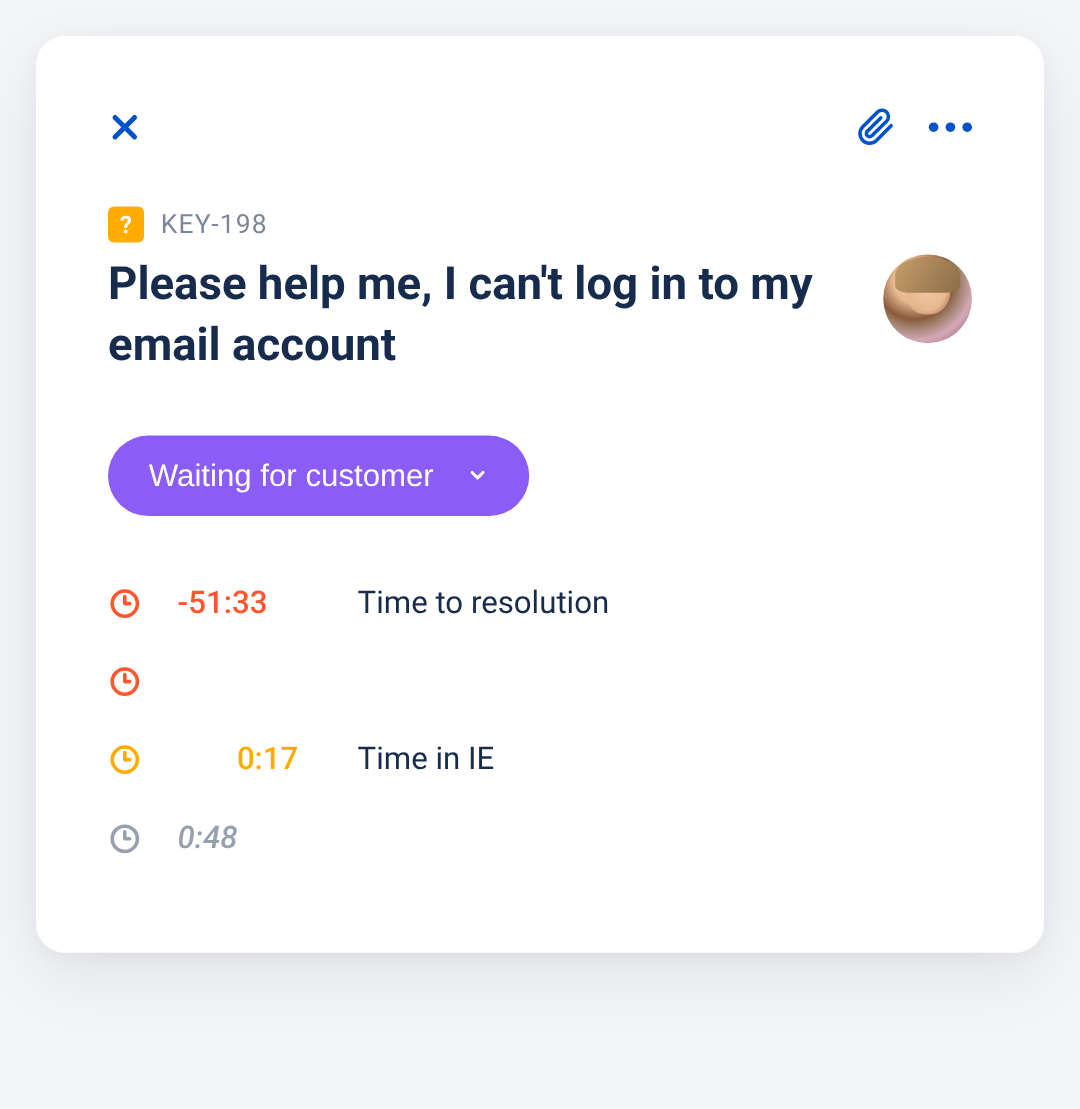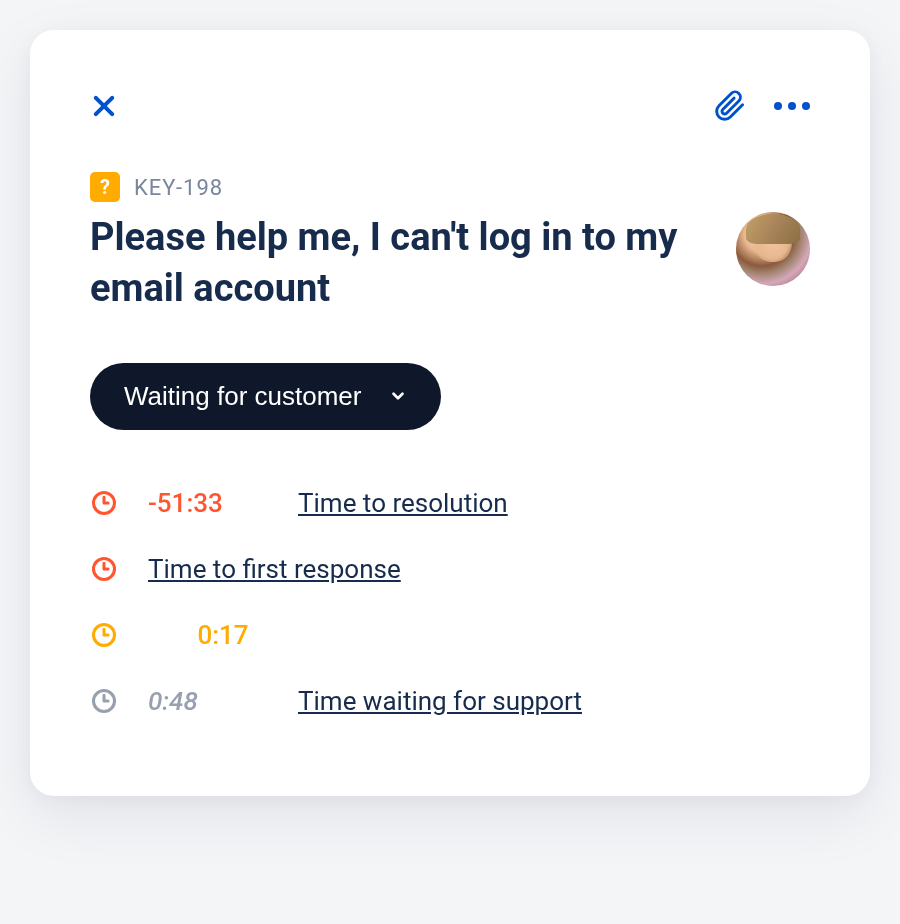--- a/index.html
+++ b/index.html
@@ -121,21 +121,21 @@
       content: '';
       position: absolute;
       top: 2px;
       left: 10px;
       width: 54px;
       height: 30px;
       background: linear-gradient(120deg, #c4a068 0%, #a8845a 50%, #8b6f42 100%);
       border-radius: 50% 50% 20% 20%;
     }
     .status-button {
-      background: #0f172a;
+      background: #8b5cf6;
       color: #ffffff;
       border: none;
       border-radius: 40px;
       padding: 18px 34px;
       font-size: 26px;
       font-weight: 400;
       cursor: pointer;
       display: inline-flex;
       align-items: center;
       gap: 28px;
@@ -162,21 +162,20 @@
     }
     .sla-time {
       font-size: 26px;
       font-weight: 500;
       width: 150px;
       flex-shrink: 0;
     }
     .sla-label {
       font-size: 26px;
       color: #172B4D;
-      text-decoration: underline;
     }
     .color-red { color: #FF5630; }
     .color-amber { color: #FFAB00; text-align: center; }
     .color-gray { color: #97A0AF; font-style: italic; }
   </style>
 </head>
 <body>
 
 <div class="card">
   <div class="header">
@@ -222,31 +221,30 @@
           <polyline points="12 7 12 12 15.5 12"></polyline>
         </svg>
         <span class="sla-time color-red">-51:33</span>
         <span class="sla-label">Time to resolution</span>
       </div>
       <div class="sla-row">
         <svg class="clock-icon" viewBox="0 0 24 24" fill="none" stroke="#FF5630" stroke-width="2.6" stroke-linecap="round" stroke-linejoin="round">
           <circle cx="12" cy="12" r="9"></circle>
           <polyline points="12 7 12 12 15.5 12"></polyline>
         </svg>
-        <span class="sla-label">Time to first response</span>
       </div>
       <div class="sla-row">
         <svg class="clock-icon" viewBox="0 0 24 24" fill="none" stroke="#FFAB00" stroke-width="2.6" stroke-linecap="round" stroke-linejoin="round">
           <circle cx="12" cy="12" r="9"></circle>
           <polyline points="12 7 12 12 15.5 12"></polyline>
         </svg>
         <span class="sla-time color-amber">0:17</span>
+        <span class="sla-label">Time in IE</span>
       </div>
       <div class="sla-row">
         <svg class="clock-icon" viewBox="0 0 24 24" fill="none" stroke="#97A0AF" stroke-width="2.6" stroke-linecap="round" stroke-linejoin="round">
           <circle cx="12" cy="12" r="9"></circle>
           <polyline points="12 7 12 12 15.5 12"></polyline>
         </svg>
         <span class="sla-time color-gray">0:48</span>
-        <span class="sla-label">Time waiting for support</span>
       </div>
     </div>
 </div>
 
 </body></html>

